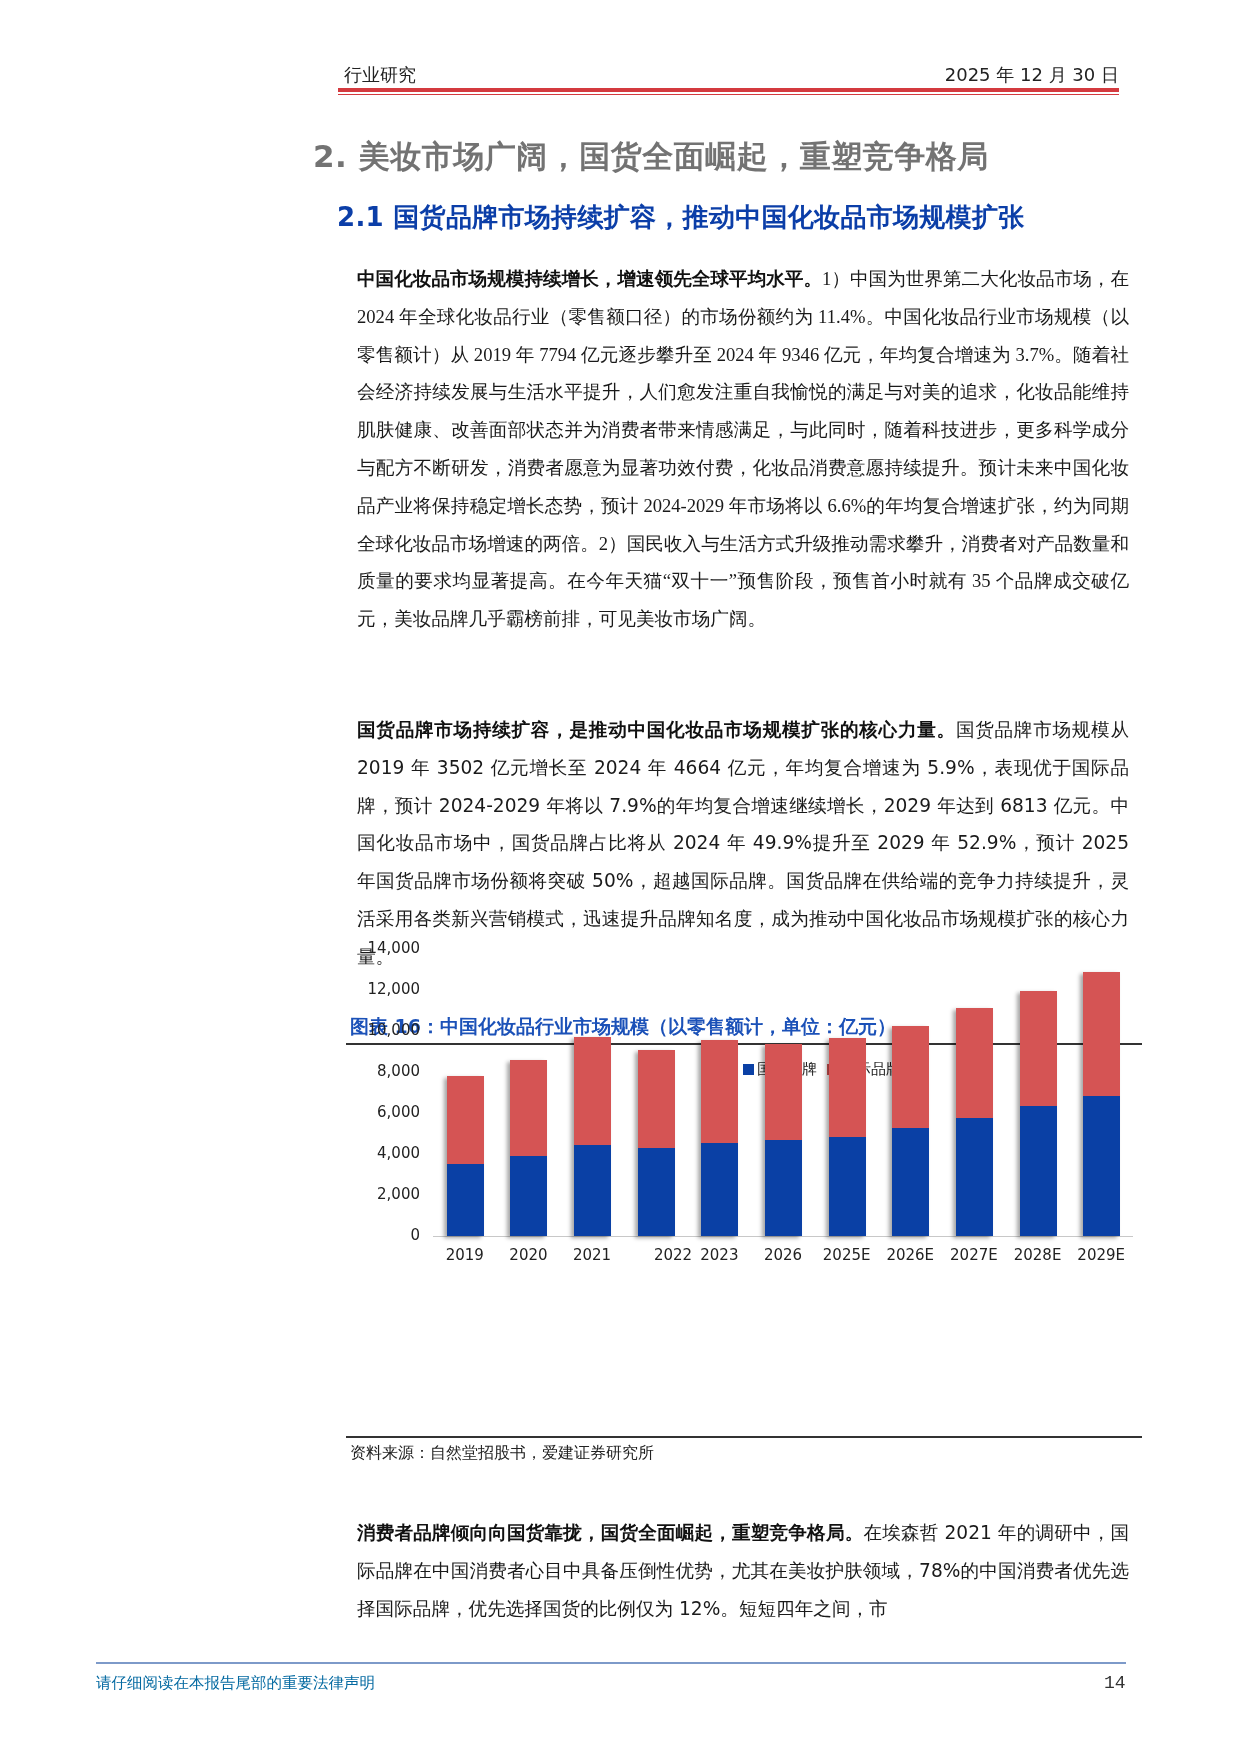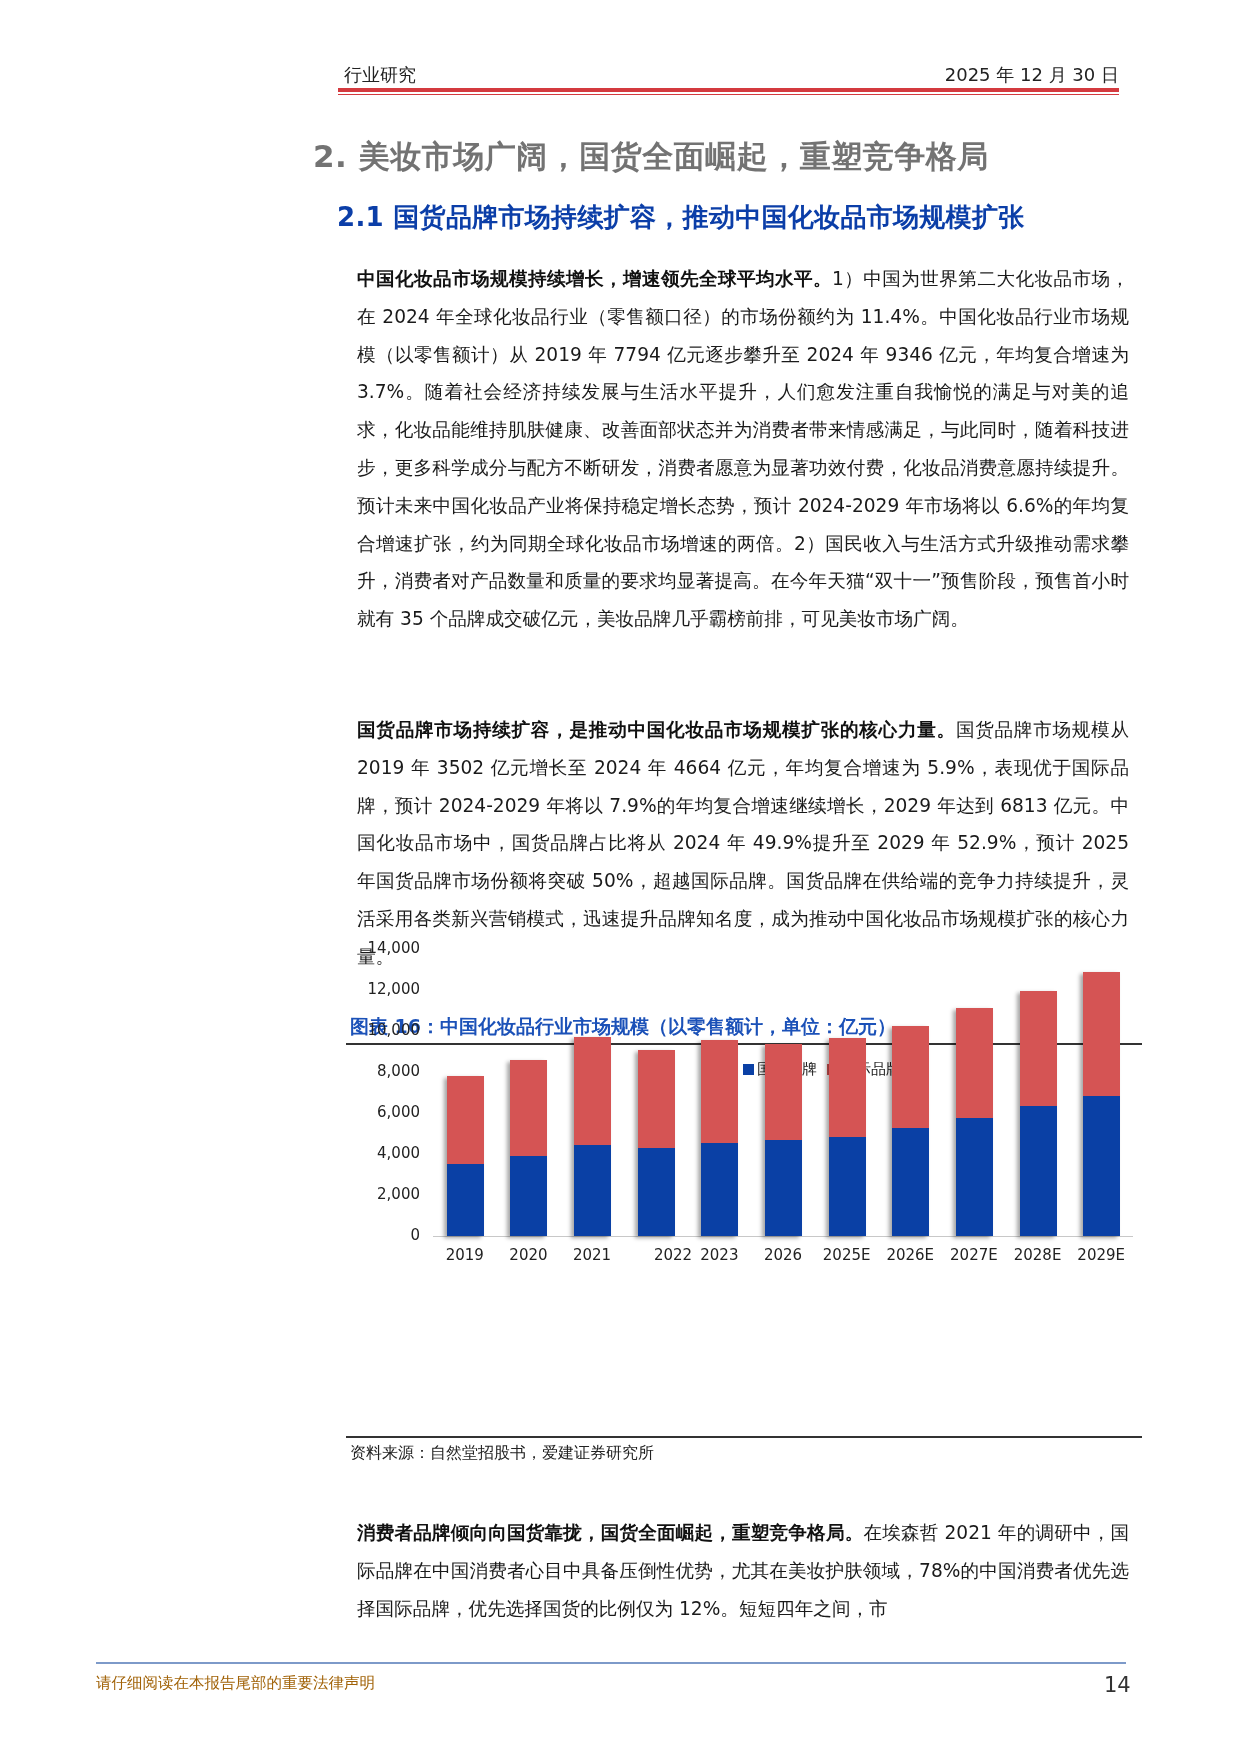--- a/index.html
+++ b/index.html
@@ -12,21 +12,21 @@
   .hdr-cat { position:absolute; left:344px; top:63px; font-size:18px; color:#222; }
   .hdr-date { position:absolute; right:122px; top:63px; font-size:18px; color:#222; }
   .hdr-rule1 { position:absolute; left:338px; top:88px; width:781px; height:4px; background:#d43a3f; }
   .hdr-rule2 { position:absolute; left:338px; top:94px; width:781px; height:1px; background:#d43a3f; }
 
   .h1 { position:absolute; left:313px; top:136px; font-size:31px; font-weight:bold; color:#737373; white-space:nowrap; letter-spacing:0.5px; }
   .h2 { position:absolute; left:337px; top:200px; font-size:26px; font-weight:bold; color:#0b3ea8; white-space:nowrap; letter-spacing:0.3px; }
 
   .para { position:absolute; left:357px; width:772px; font-size:18.6px; line-height:37.8px; color:#1a1a1a; text-align:justify; }
   .para b { font-weight:bold; color:#111; }
-  .p1 { top:260px; }
+  .p1 { top:260px;font-family:Liberation Serif, serif; }
   .p2 { top:711px; }
   .p3 { top:1514px; }
 
   .fig-title { position:absolute; left:350px; top:1014px; font-size:19px; font-weight:bold; color:#1b51b8; white-space:nowrap; }
   .fig-rule-top { position:absolute; left:346px; top:1043px; width:796px; height:2px; background:#333; }
   .fig-rule-bot { position:absolute; left:346px; top:1436px; width:796px; height:2px; background:#333; }
   .fig-source { position:absolute; left:350px; top:1443px; font-size:16px; color:#222; white-space:nowrap; }
 
   .chart { position:absolute; left:346px; top:1046px; width:796px; height:388px; }
   .ytick { position:absolute; right:0; font-size:15px; color:#222; text-align:right; width:70px; }
@@ -35,22 +35,22 @@
   .baseline { position:absolute; left:0; width:700px; height:1px; background:#c8c8c8; }
   .bar { position:absolute; width:37px; box-shadow:-3px 2px 4px rgba(0,0,0,0.35); }
   .seg-int { position:absolute; left:0; width:100%; background:#d55454; }
   .seg-dom { position:absolute; left:0; width:100%; background:#0a40a5; }
   .xlabel { position:absolute; width:70px; text-align:center; font-size:15px; color:#222; }
   .legend { position:absolute; left:310px; top:14px; font-size:15px; color:#222; white-space:nowrap; display:flex; align-items:center; gap:4px; }
   .lg-sw { display:inline-block; width:11px; height:11px; margin-right:3px; }
   .lg-item { display:inline-flex; align-items:center; margin-right:6px; }
 
   .foot-rule { position:absolute; left:96px; top:1662px; width:1030px; height:2px; background:#7d9ac9; }
-  .foot-left { position:absolute; left:96px; top:1673px; font-size:15.5px; color:#a16207; }
-  .foot-right { position:absolute; left:1104px; top:1673px; font-size:21px; color:#333; }
+  .foot-left { position:absolute; left:96px; top:1673px; font-size:15.5px; color:#0369a1; }
+  .foot-right { position:absolute; left:1104px; top:1673px; font-size:18px; color:#333;font-family:Liberation Mono, monospace; }
 </style>
 </head>
 <body>
 
 <div class="header">
   <span class="hdr-cat">行业研究</span>
   <span class="hdr-date">2025 年 12 月 30 日</span>
   <div class="hdr-rule1"></div>
   <div class="hdr-rule2"></div>
 </div>

